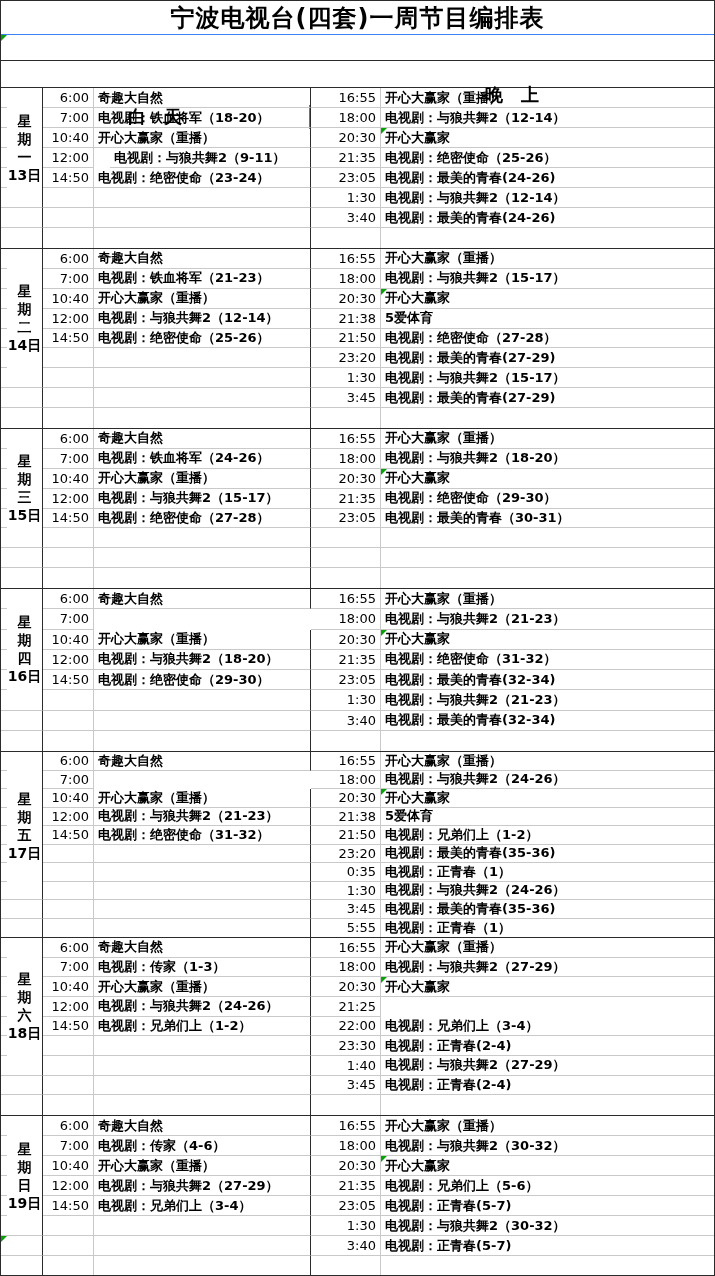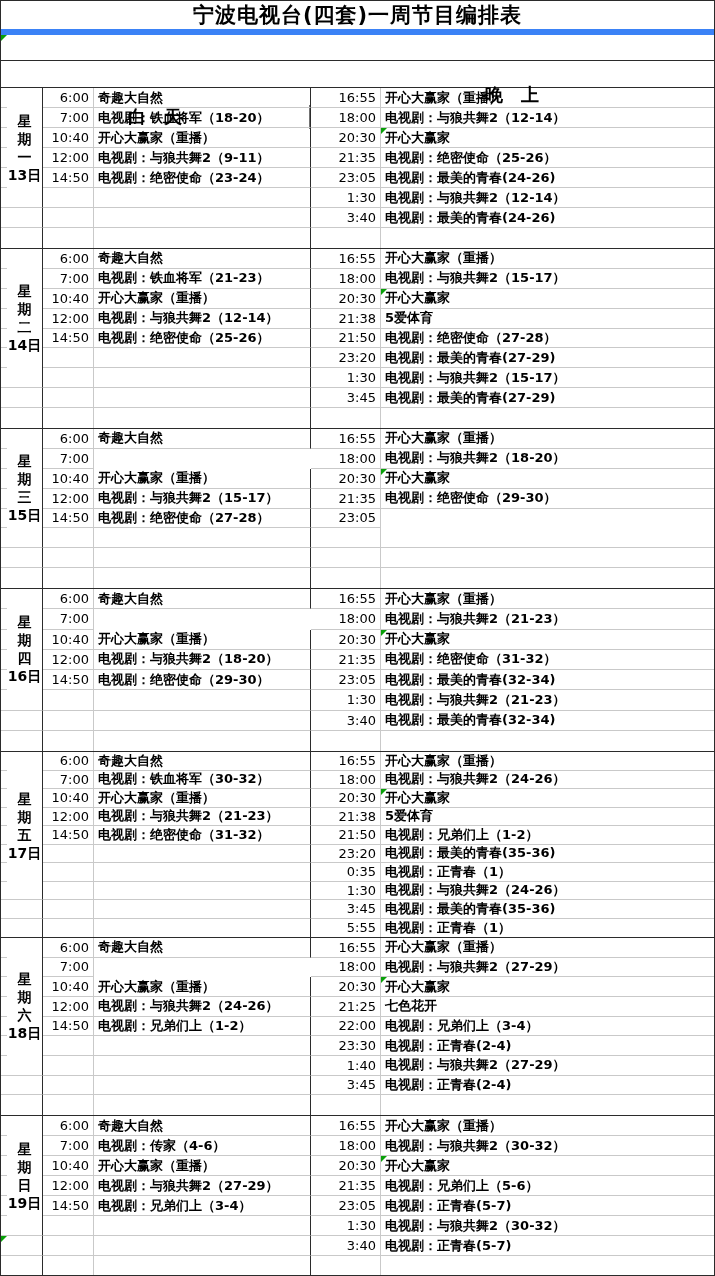--- a/index.html
+++ b/index.html
@@ -2,23 +2,23 @@
 <html style="--marker: #089f08;"><head>
 <meta charset="utf-8">
 <style>
   html,body{margin:0;padding:0;background:#fff;}
   .sheet{
     position:relative; width:715px; height:1276px; box-sizing:border-box;
     background:#fff; border:1px solid #2b2b2b; overflow:hidden;
     font-family:"DejaVu Sans",sans-serif; color:#000;
   }
   .title-row{
-    height:34px; box-sizing:border-box; border-bottom:6px solid #3b82f6;
+    height:34px; box-sizing:border-box; border-bottom:1px solid #3b82f6;
     display:flex; align-items:center; justify-content:center;
-    font-size:21px; font-weight:700; letter-spacing:1px;
+    font-size:24px; font-weight:700; letter-spacing:1px;
   }
   .date-row{
     height:25px; box-sizing:border-box; position:relative;
     display:flex; align-items:center; justify-content:center;
     font-size:17px; font-weight:700;
   }
   .header-row{
     height:28px; box-sizing:border-box; border-top:1px solid #2b2b2b; border-bottom:1px solid #2b2b2b;
     display:grid; grid-template-columns:309px auto;
   }
@@ -75,21 +75,21 @@
         <div class="c prog bb" style="grid-area: 1 / 6;">开心大赢家（重播）</div>
         <div class="c time brl bb" style="grid-area: 2 / 3;">7:00</div>
         <div class="c prog brd bb" style="grid-area: 2 / 4;">电视剧：铁血将军（18-20）</div>
         <div class="c time brl bb" style="grid-area: 2 / 5;">18:00</div>
         <div class="c prog bb" style="grid-area: 2 / 6;">电视剧：与狼共舞2（12-14）</div>
         <div class="c time brl bb" style="grid-area: 3 / 3;">10:40</div>
         <div class="c prog brd bb" style="grid-area: 3 / 4;">开心大赢家（重播）</div>
         <div class="c time brl bb" style="grid-area: 3 / 5;">20:30</div>
         <div class="c prog bb" style="grid-area: 3 / 6;">开心大赢家<span class="tri"></span></div>
         <div class="c time brl bb" style="grid-area: 4 / 3;">12:00</div>
-        <div class="c prog brd bb" style="grid-area: 4 / 4;">电视剧：与狼共舞2（9-11）</div>
+        <div class="c prog brd bb" style="grid-area: 4 / 4; margin-left: 16px;">电视剧：与狼共舞2（9-11）</div>
         <div class="c time brl bb" style="grid-area: 4 / 5;">21:35</div>
         <div class="c prog bb" style="grid-area: 4 / 6;">电视剧：绝密使命（25-26）</div>
         <div class="c time brl bb" style="grid-area: 5 / 3;">14:50</div>
         <div class="c prog brd bb" style="grid-area: 5 / 4;">电视剧：绝密使命（23-24）</div>
         <div class="c time brl bb" style="grid-area: 5 / 5;">23:05</div>
         <div class="c prog bb" style="grid-area: 5 / 6;">电视剧：最美的青春(24-26)</div>
         <div class="c time brl bb" style="grid-area: 6 / 3;"></div>
         <div class="c prog brd bb" style="grid-area: 6 / 4;"></div>
         <div class="c time brl bb" style="grid-area: 6 / 5;">1:30</div>
         <div class="c prog bb" style="grid-area: 6 / 6;">电视剧：与狼共舞2（12-14）</div>
@@ -172,33 +172,35 @@
           <div>三</div>
           <div>15日</div>
         </div>
         <div class="c brd bb" style="grid-area: 7 / 2;"></div>
         <div class="c brd" style="grid-area: 8 / 2;"></div>
         <div class="c time brl bb" style="grid-area: 1 / 3;">6:00</div>
         <div class="c prog brd bb" style="grid-area: 1 / 4;">奇趣大自然</div>
         <div class="c time brl bb" style="grid-area: 1 / 5;">16:55</div>
         <div class="c prog bb" style="grid-area: 1 / 6;">开心大赢家（重播）</div>
         <div class="c time brl bb" style="grid-area: 2 / 3;">7:00</div>
+        <div class="c prog brd bb" style="grid-area: 2 / 4;">电视剧：铁血将军（24-26）</div>
         <div class="c time brl bb" style="grid-area: 2 / 5;">18:00</div>
         <div class="c prog bb" style="grid-area: 2 / 6;">电视剧：与狼共舞2（18-20）</div>
         <div class="c time brl bb" style="grid-area: 3 / 3;">10:40</div>
         <div class="c prog brd bb" style="grid-area: 3 / 4;">开心大赢家（重播）</div>
         <div class="c time brl bb" style="grid-area: 3 / 5;">20:30</div>
         <div class="c prog bb" style="grid-area: 3 / 6;">开心大赢家<span class="tri"></span></div>
         <div class="c time brl bb" style="grid-area: 4 / 3;">12:00</div>
         <div class="c prog brd bb" style="grid-area: 4 / 4;">电视剧：与狼共舞2（15-17）</div>
         <div class="c time brl bb" style="grid-area: 4 / 5;">21:35</div>
         <div class="c prog bb" style="grid-area: 4 / 6;">电视剧：绝密使命（29-30）</div>
         <div class="c time brl bb" style="grid-area: 5 / 3;">14:50</div>
         <div class="c prog brd bb" style="grid-area: 5 / 4;">电视剧：绝密使命（27-28）</div>
         <div class="c time brl bb" style="grid-area: 5 / 5;">23:05</div>
+        <div class="c prog bb" style="grid-area: 5 / 6;">电视剧：最美的青春（30-31）</div>
         <div class="c time brl bb" style="grid-area: 6 / 3;"></div>
         <div class="c prog brd bb" style="grid-area: 6 / 4;"></div>
         <div class="c time brl bb" style="grid-area: 6 / 5;"></div>
         <div class="c prog bb" style="grid-area: 6 / 6;"></div>
         <div class="c time brl bb" style="grid-area: 7 / 3;"></div>
         <div class="c prog brd bb" style="grid-area: 7 / 4;"></div>
         <div class="c time brl bb" style="grid-area: 7 / 5;"></div>
         <div class="c prog bb" style="grid-area: 7 / 6;"></div>
         <div class="c time brl" style="grid-area: 8 / 3;"></div>
         <div class="c prog brd" style="grid-area: 8 / 4;"></div>
@@ -271,21 +273,20 @@
           <div>五</div>
           <div>17日</div>
         </div>
         <div class="c brd bb" style="grid-area: 9 / 2;"></div>
         <div class="c brd" style="grid-area: 10 / 2;"></div>
         <div class="c time brl bb" style="grid-area: 1 / 3;">6:00</div>
         <div class="c prog brd bb" style="grid-area: 1 / 4;">奇趣大自然</div>
         <div class="c time brl bb" style="grid-area: 1 / 5;">16:55</div>
         <div class="c prog bb" style="grid-area: 1 / 6;">开心大赢家（重播）</div>
         <div class="c time brl bb" style="grid-area: 2 / 3;">7:00</div>
-        <div class="c prog brd bb" style="grid-area: 2 / 4;">电视剧：铁血将军（30-32）</div>
         <div class="c time brl bb" style="grid-area: 2 / 5;">18:00</div>
         <div class="c prog bb" style="grid-area: 2 / 6;">电视剧：与狼共舞2（24-26）</div>
         <div class="c time brl bb" style="grid-area: 3 / 3;">10:40</div>
         <div class="c prog brd bb" style="grid-area: 3 / 4;">开心大赢家（重播）</div>
         <div class="c time brl bb" style="grid-area: 3 / 5;">20:30</div>
         <div class="c prog bb" style="grid-area: 3 / 6;">开心大赢家<span class="tri"></span></div>
         <div class="c time brl bb" style="grid-area: 4 / 3;">12:00</div>
         <div class="c prog brd bb" style="grid-area: 4 / 4;">电视剧：与狼共舞2（21-23）</div>
         <div class="c time brl bb" style="grid-area: 4 / 5;">21:38</div>
         <div class="c prog bb" style="grid-area: 4 / 6;">5爱体育</div>
@@ -330,30 +331,30 @@
           <div>六</div>
           <div>18日</div>
         </div>
         <div class="c brd bb" style="grid-area: 8 / 2;"></div>
         <div class="c brd" style="grid-area: 9 / 2;"></div>
         <div class="c time brl bb" style="grid-area: 1 / 3;">6:00</div>
         <div class="c prog brd bb" style="grid-area: 1 / 4;">奇趣大自然</div>
         <div class="c time brl bb" style="grid-area: 1 / 5;">16:55</div>
         <div class="c prog bb" style="grid-area: 1 / 6;">开心大赢家（重播）</div>
         <div class="c time brl bb" style="grid-area: 2 / 3;">7:00</div>
+        <div class="c prog brd bb" style="grid-area: 2 / 4;">电视剧：传家（1-3）</div>
         <div class="c time brl bb" style="grid-area: 2 / 5;">18:00</div>
         <div class="c prog bb" style="grid-area: 2 / 6;">电视剧：与狼共舞2（27-29）</div>
         <div class="c time brl bb" style="grid-area: 3 / 3;">10:40</div>
         <div class="c prog brd bb" style="grid-area: 3 / 4;">开心大赢家（重播）</div>
         <div class="c time brl bb" style="grid-area: 3 / 5;">20:30</div>
         <div class="c prog bb" style="grid-area: 3 / 6;">开心大赢家<span class="tri"></span></div>
         <div class="c time brl bb" style="grid-area: 4 / 3;">12:00</div>
         <div class="c prog brd bb" style="grid-area: 4 / 4;">电视剧：与狼共舞2（24-26）</div>
         <div class="c time brl bb" style="grid-area: 4 / 5;">21:25</div>
-        <div class="c prog bb" style="grid-area: 4 / 6;">七色花开</div>
         <div class="c time brl bb" style="grid-area: 5 / 3;">14:50</div>
         <div class="c prog brd bb" style="grid-area: 5 / 4;">电视剧：兄弟们上（1-2）</div>
         <div class="c time brl bb" style="grid-area: 5 / 5;">22:00</div>
         <div class="c prog bb" style="grid-area: 5 / 6;">电视剧：兄弟们上（3-4）</div>
         <div class="c time brl bb" style="grid-area: 6 / 3;"></div>
         <div class="c prog brd bb" style="grid-area: 6 / 4;"></div>
         <div class="c time brl bb" style="grid-area: 6 / 5;">23:30</div>
         <div class="c prog bb" style="grid-area: 6 / 6;">电视剧：正青春(2-4)</div>
         <div class="c time brl bb" style="grid-area: 7 / 3;"></div>
         <div class="c prog brd bb" style="grid-area: 7 / 4;"></div>

